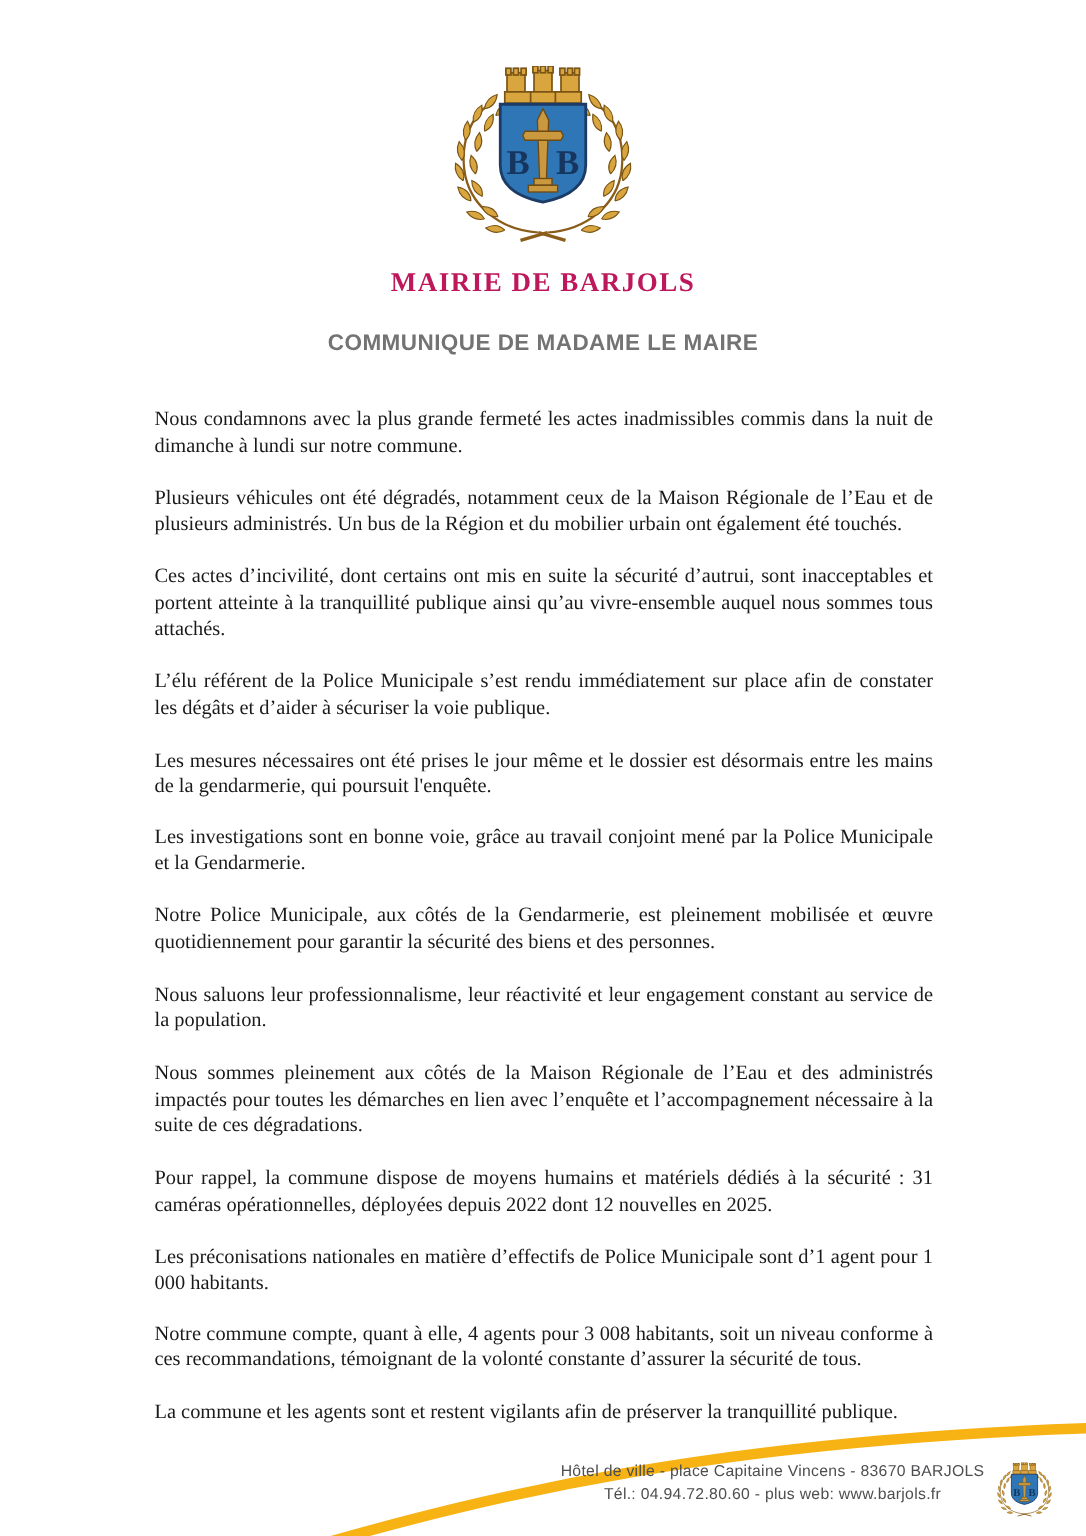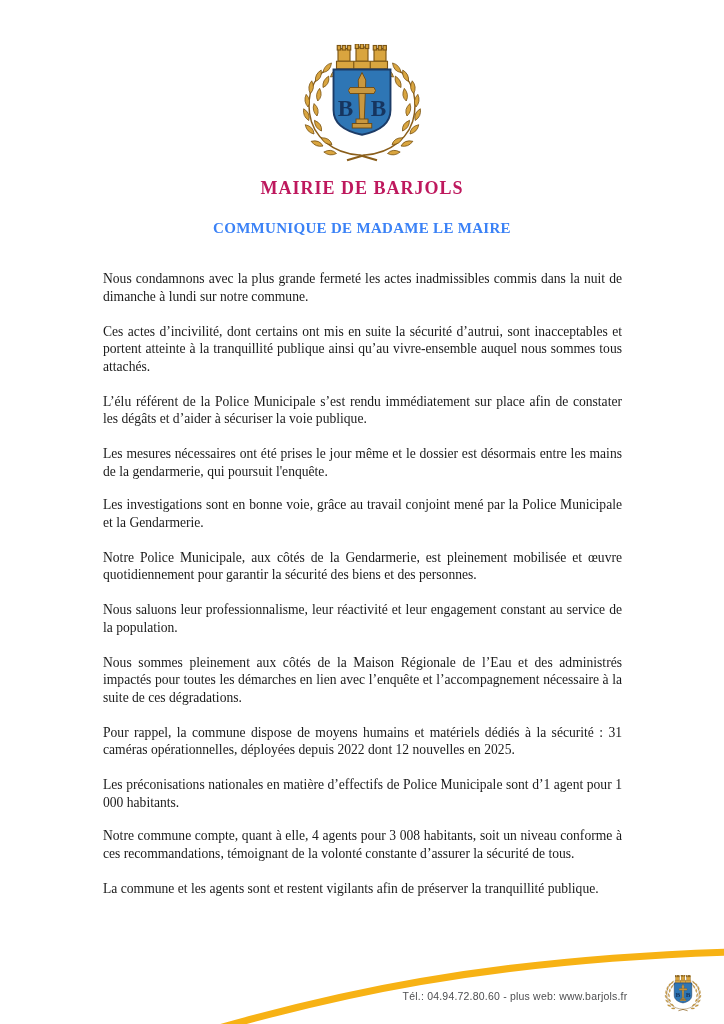--- a/index.html
+++ b/index.html
@@ -51,25 +51,25 @@
     letter-spacing: 1px;
     color: #be185d;
   }
   .subtitle {
     position: absolute;
     top: 220px;
     left: 0;
     width: 100%;
     margin: 0;
     text-align: center;
-    font-family: Liberation Serif, serif;
+    font-family: Liberation Sans, sans-serif;
     font-weight: bold;
     font-size: 15px;
     letter-spacing: 0.3px;
-    color: #3b82f6;
+    color: #737373;
   }
 
   
   .body-text {
     position: absolute;
     top: 254px;
     left: 87px;
     width: 551px;
     font-size: 13.6px;
     line-height: 17.5px;
@@ -160,38 +160,40 @@
       <text class="crest-letter" x="78" y="96" text-anchor="middle">B</text>
       <text class="crest-letter" x="122" y="96" text-anchor="middle">B</text>
     </g>
   </svg>
 
   <h1 class="title">MAIRIE DE BARJOLS</h1>
   <h2 class="subtitle">COMMUNIQUE DE MADAME LE MAIRE</h2>
 
   <div class="body-text">
     <p>Nous condamnons avec la plus grande fermeté les actes inadmissibles commis dans la nuit de dimanche à lundi sur notre commune.</p>
+    <p class="gap">Plusieurs véhicules ont été dégradés, notamment ceux de la Maison Régionale de l’Eau et de plusieurs administrés. Un bus de la Région et du mobilier urbain ont également été touchés.</p>
     <p class="gap">Ces actes d’incivilité, dont certains ont mis en suite la sécurité d’autrui, sont inacceptables et portent atteinte à la tranquillité publique ainsi qu’au vivre-ensemble auquel nous sommes tous attachés.</p>
     <p class="gap">L’élu référent de la Police Municipale s’est rendu immédiatement sur place afin de constater les dégâts et d’aider à sécuriser la voie publique.</p>
     <p class="gap">Les mesures nécessaires ont été prises le jour même et le dossier est désormais entre les mains de la gendarmerie, qui poursuit l'enquête.</p>
     <p>Les investigations sont en bonne voie, grâce au travail conjoint mené par la Police Municipale et la Gendarmerie.</p>
     <p class="gap">Notre Police Municipale, aux côtés de la Gendarmerie, est pleinement mobilisée et œuvre quotidiennement pour garantir la sécurité des biens et des personnes.</p>
     <p class="gap">Nous saluons leur professionnalisme, leur réactivité et leur engagement constant au service de la population.</p>
     <p class="gap">Nous sommes pleinement aux côtés de la Maison Régionale de l’Eau et des administrés impactés pour toutes les démarches en lien avec l’enquête et l’accompagnement nécessaire à la suite de ces dégradations.</p>
     <p class="gap">Pour rappel, la commune dispose de moyens humains et matériels dédiés à la sécurité : 31 caméras opérationnelles, déployées depuis 2022 dont 12 nouvelles en 2025.</p>
     <p class="gap">Les préconisations nationales en matière d’effectifs de Police Municipale sont d’1 agent pour 1 000 habitants.</p>
     <p>Notre commune compte, quant à elle, 4 agents pour 3 008 habitants, soit un niveau conforme à ces recommandations, témoignant de la volonté constante d’assurer la sécurité de tous.</p>
     <p class="gap">La commune et les agents sont et restent vigilants afin de préserver la tranquillité publique.</p>
   </div>
 
   <svg class="swoosh" viewBox="0 0 724 80">
     <path d="M205,88 C330,52 480,16 730,8" fill="none" stroke="#F7B214" stroke-width="7" stroke-linecap="round"></path>
   </svg>
 
   <div class="footer-text">
+    <div>Hôtel de ville - place Capitaine Vincens - 83670 BARJOLS</div>
     <div>Tél.: 04.94.72.80.60 - plus web: www.barjols.fr</div>
   </div>
 
   <svg class="crest-small" viewBox="0 0 200 160">
     <use href="#crest-art"></use>
   </svg>
 
 </div>
 
 </body></html>

